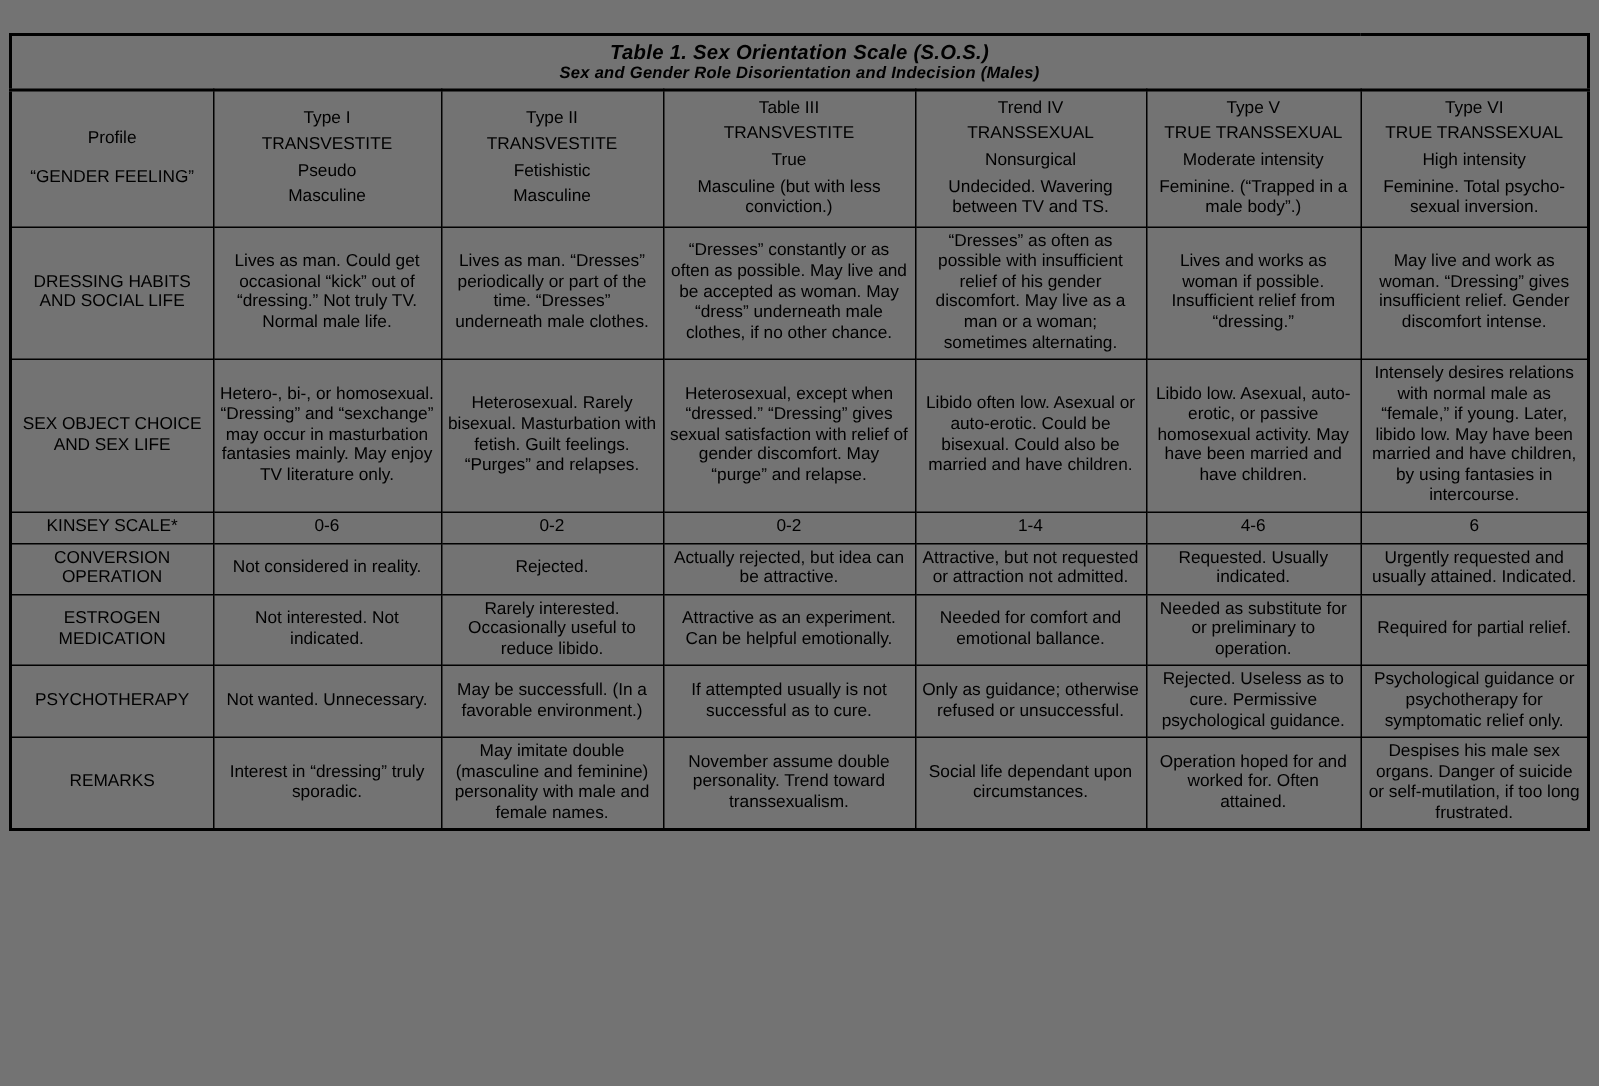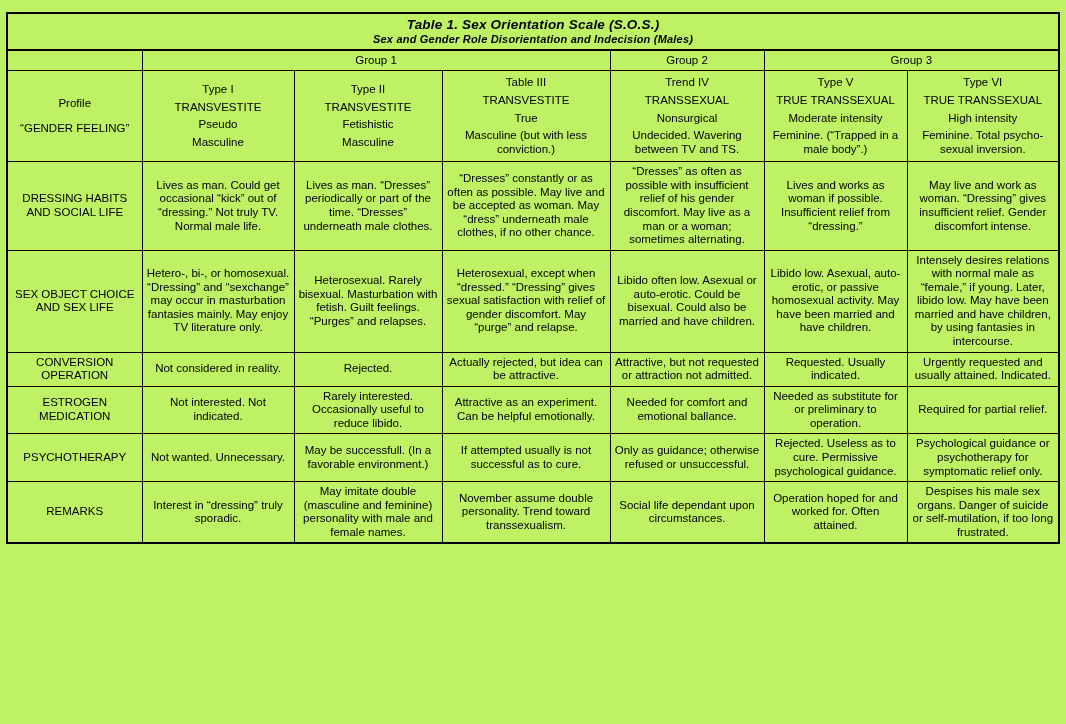--- a/index.html
+++ b/index.html
@@ -8,22 +8,22 @@
     background: #ffffff;
   }
   body {
     font-family: "Liberation Sans", sans-serif;
     color: #000000;
   }
   .page {
     width: 1066px;
     height: 724px;
     box-sizing: border-box;
-    padding: 12px 6px;
-    background: #bef264;
+    padding: 22px 6px;
+    background: #737373;
   }
   table.sos {
     width: 1054px;
     border-collapse: collapse;
     table-layout: fixed;
     border: 2px solid #000;
   }
   table.sos td, table.sos th {
     border: 1px solid #000;
     vertical-align: middle;
@@ -117,26 +117,20 @@
         <col class="c6">
     </colgroup>
     <tbody>
       <tr>
         <td class="title-cell" colspan="7">
           <div class="title-line1">Table 1. Sex Orientation Scale (S.O.S.)</div>
           <div class="title-line2">Sex and Gender Role Disorientation and Indecision (Males)</div>
         </td>
       </tr>
 
-      <tr class="group-row">
-        <td></td>
-        <td class="group-label" colspan="3">Group 1</td>
-        <td class="group-label">Group 2</td>
-        <td class="group-label" colspan="2">Group 3</td>
-      </tr>
 
       <tr>
         <td class="profile-cell rowlabel">
           <div class="profile-head">
             <p>Profile</p>
             <div class="sp"></div>
             <p>“GENDER FEELING”</p>
           </div>
         </td>
         <td class="typecol profile-cell">
@@ -190,20 +184,29 @@
       <tr>
         <td class="rowlabel">SEX OBJECT CHOICE AND SEX LIFE</td>
         <td class="cellbody">Hetero-, bi-, or homosexual. “Dressing” and “sexchange” may occur in masturbation fantasies mainly. May enjoy TV literature only.</td>
         <td class="cellbody">Heterosexual. Rarely bisexual. Masturbation with fetish. Guilt feelings. “Purges” and relapses.</td>
         <td class="cellbody">Heterosexual, except when “dressed.” “Dressing” gives sexual satisfaction with relief of gender discomfort. May “purge” and relapse.</td>
         <td class="cellbody">Libido often low. Asexual or auto-erotic. Could be bisexual. Could also be married and have children.</td>
         <td class="cellbody">Libido low. Asexual, auto-erotic, or passive homosexual activity. May have been married and have children.</td>
         <td class="cellbody">Intensely desires relations with normal male as “female,” if young. Later, libido low. May have been married and have children, by using fantasies in intercourse.</td>
       </tr>
 
+      <tr class="kinsey">
+        <td class="rowlabel">KINSEY SCALE*</td>
+        <td>0-6</td>
+        <td>0-2</td>
+        <td>0-2</td>
+        <td>1-4</td>
+        <td>4-6</td>
+        <td>6</td>
+      </tr>
 
       <tr>
         <td class="rowlabel">CONVERSION OPERATION</td>
         <td class="cellbody">Not considered in reality.</td>
         <td class="cellbody">Rejected.</td>
         <td class="cellbody">Actually rejected, but idea can be attractive.</td>
         <td class="cellbody">Attractive, but not requested or attraction not admitted.</td>
         <td class="cellbody">Requested. Usually indicated.</td>
         <td class="cellbody">Urgently requested and usually attained. Indicated.</td>
       </tr>

